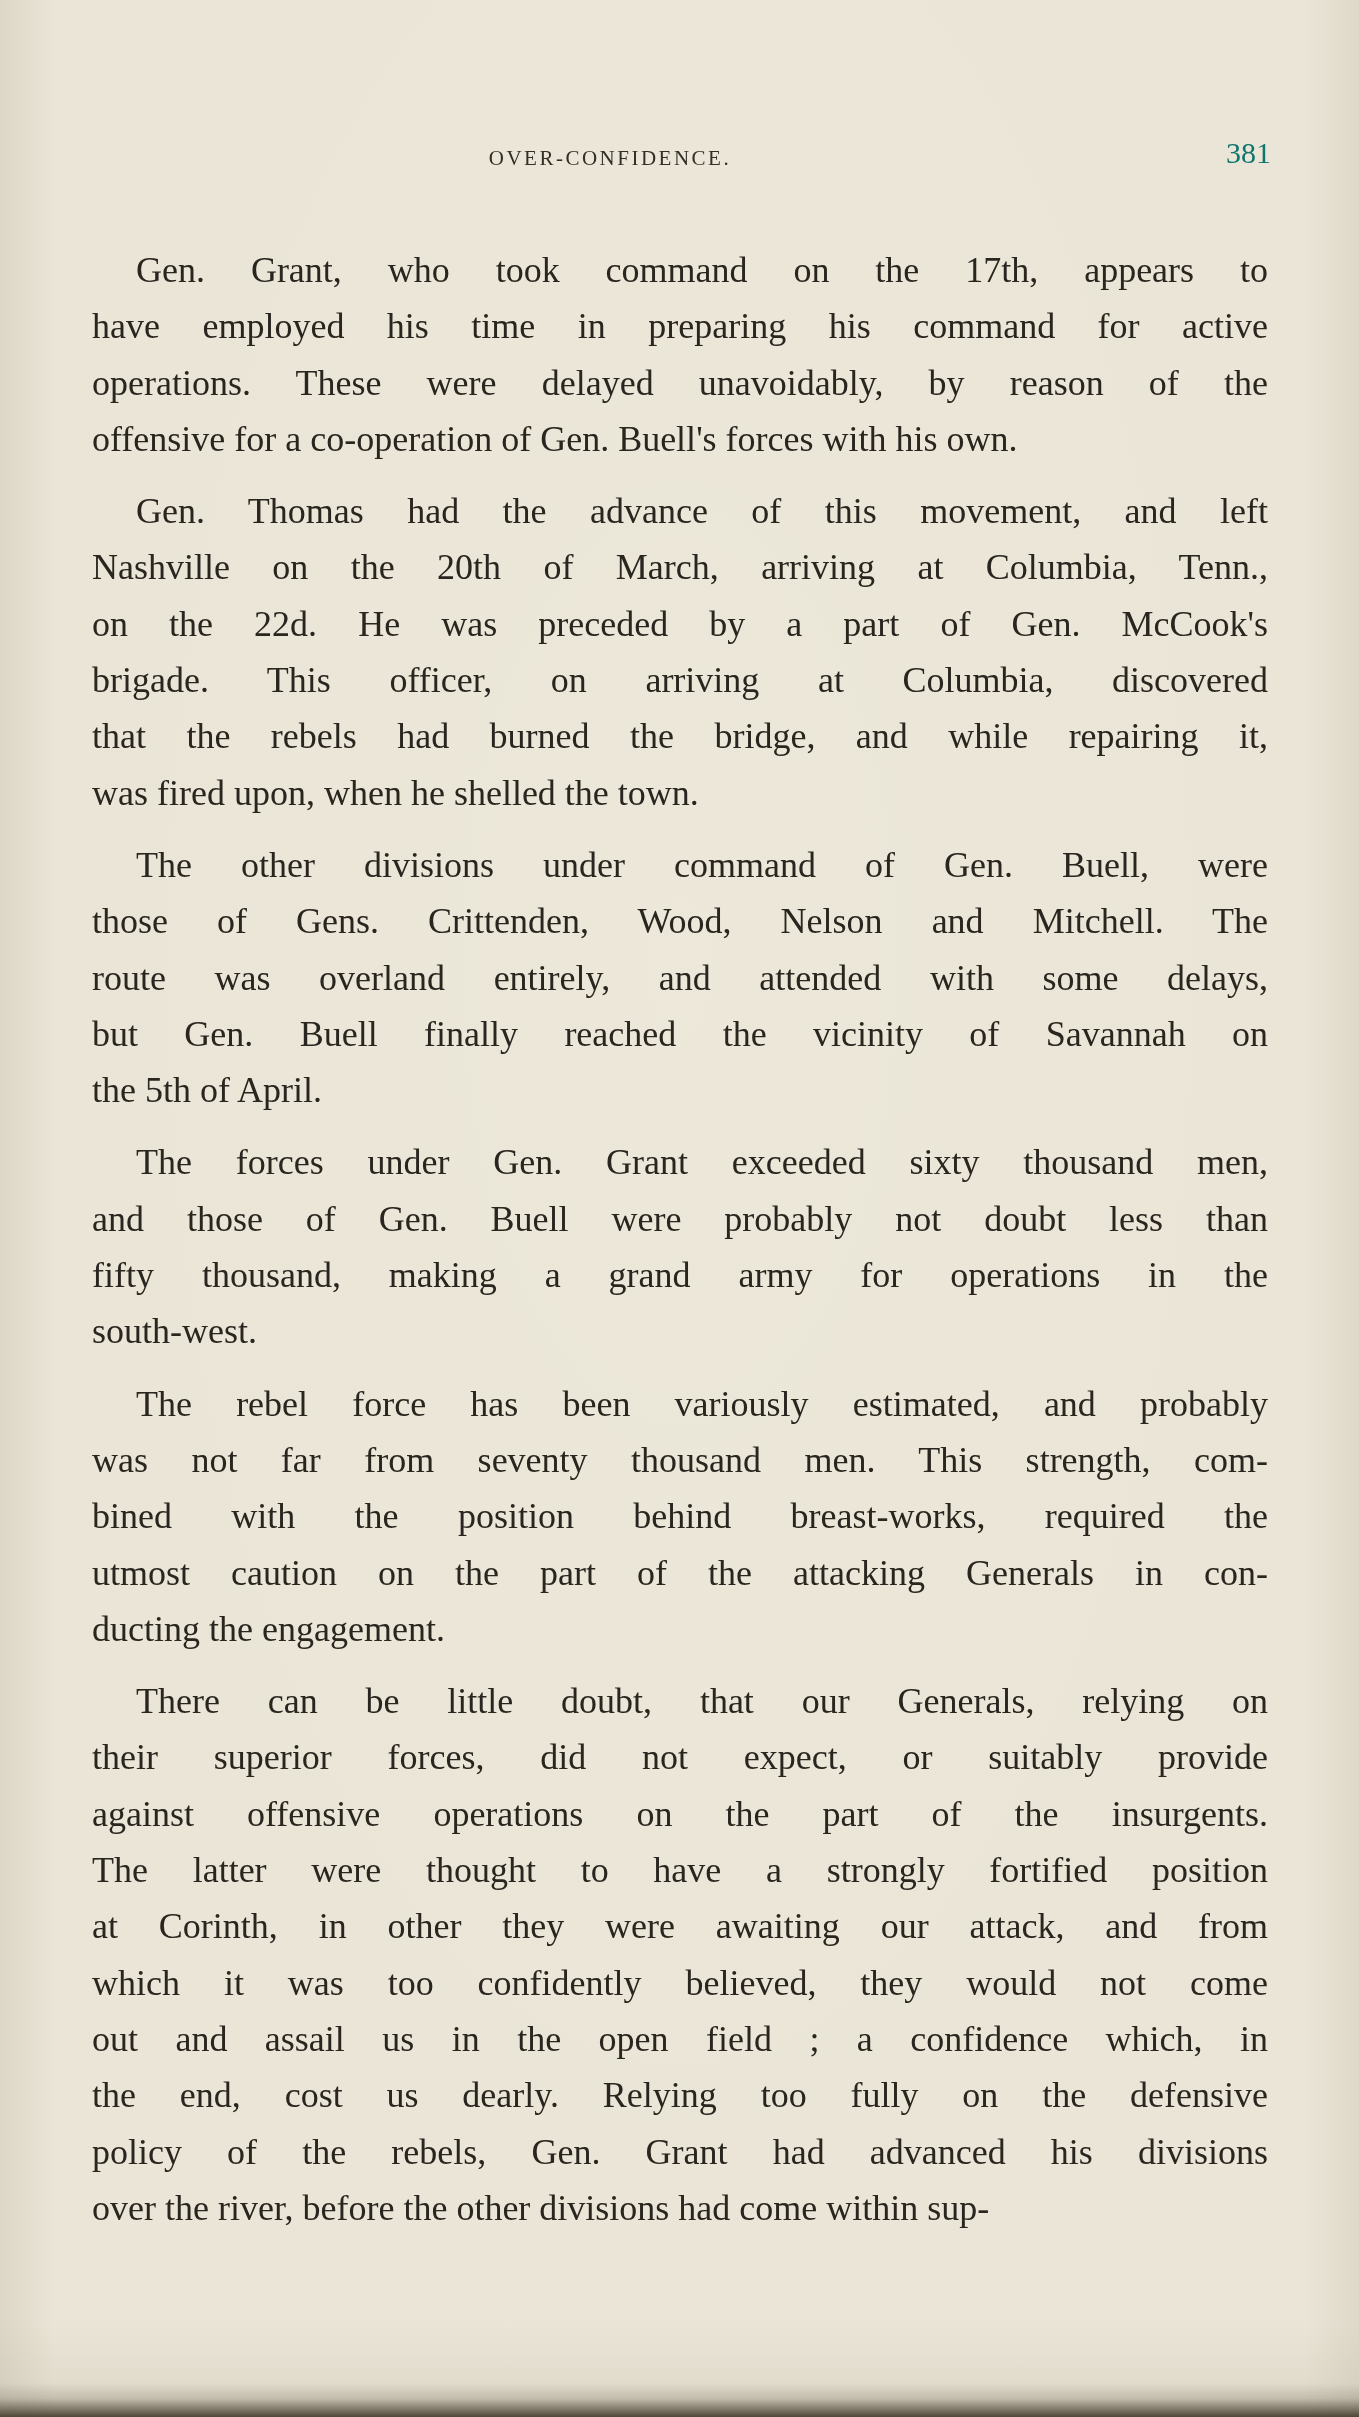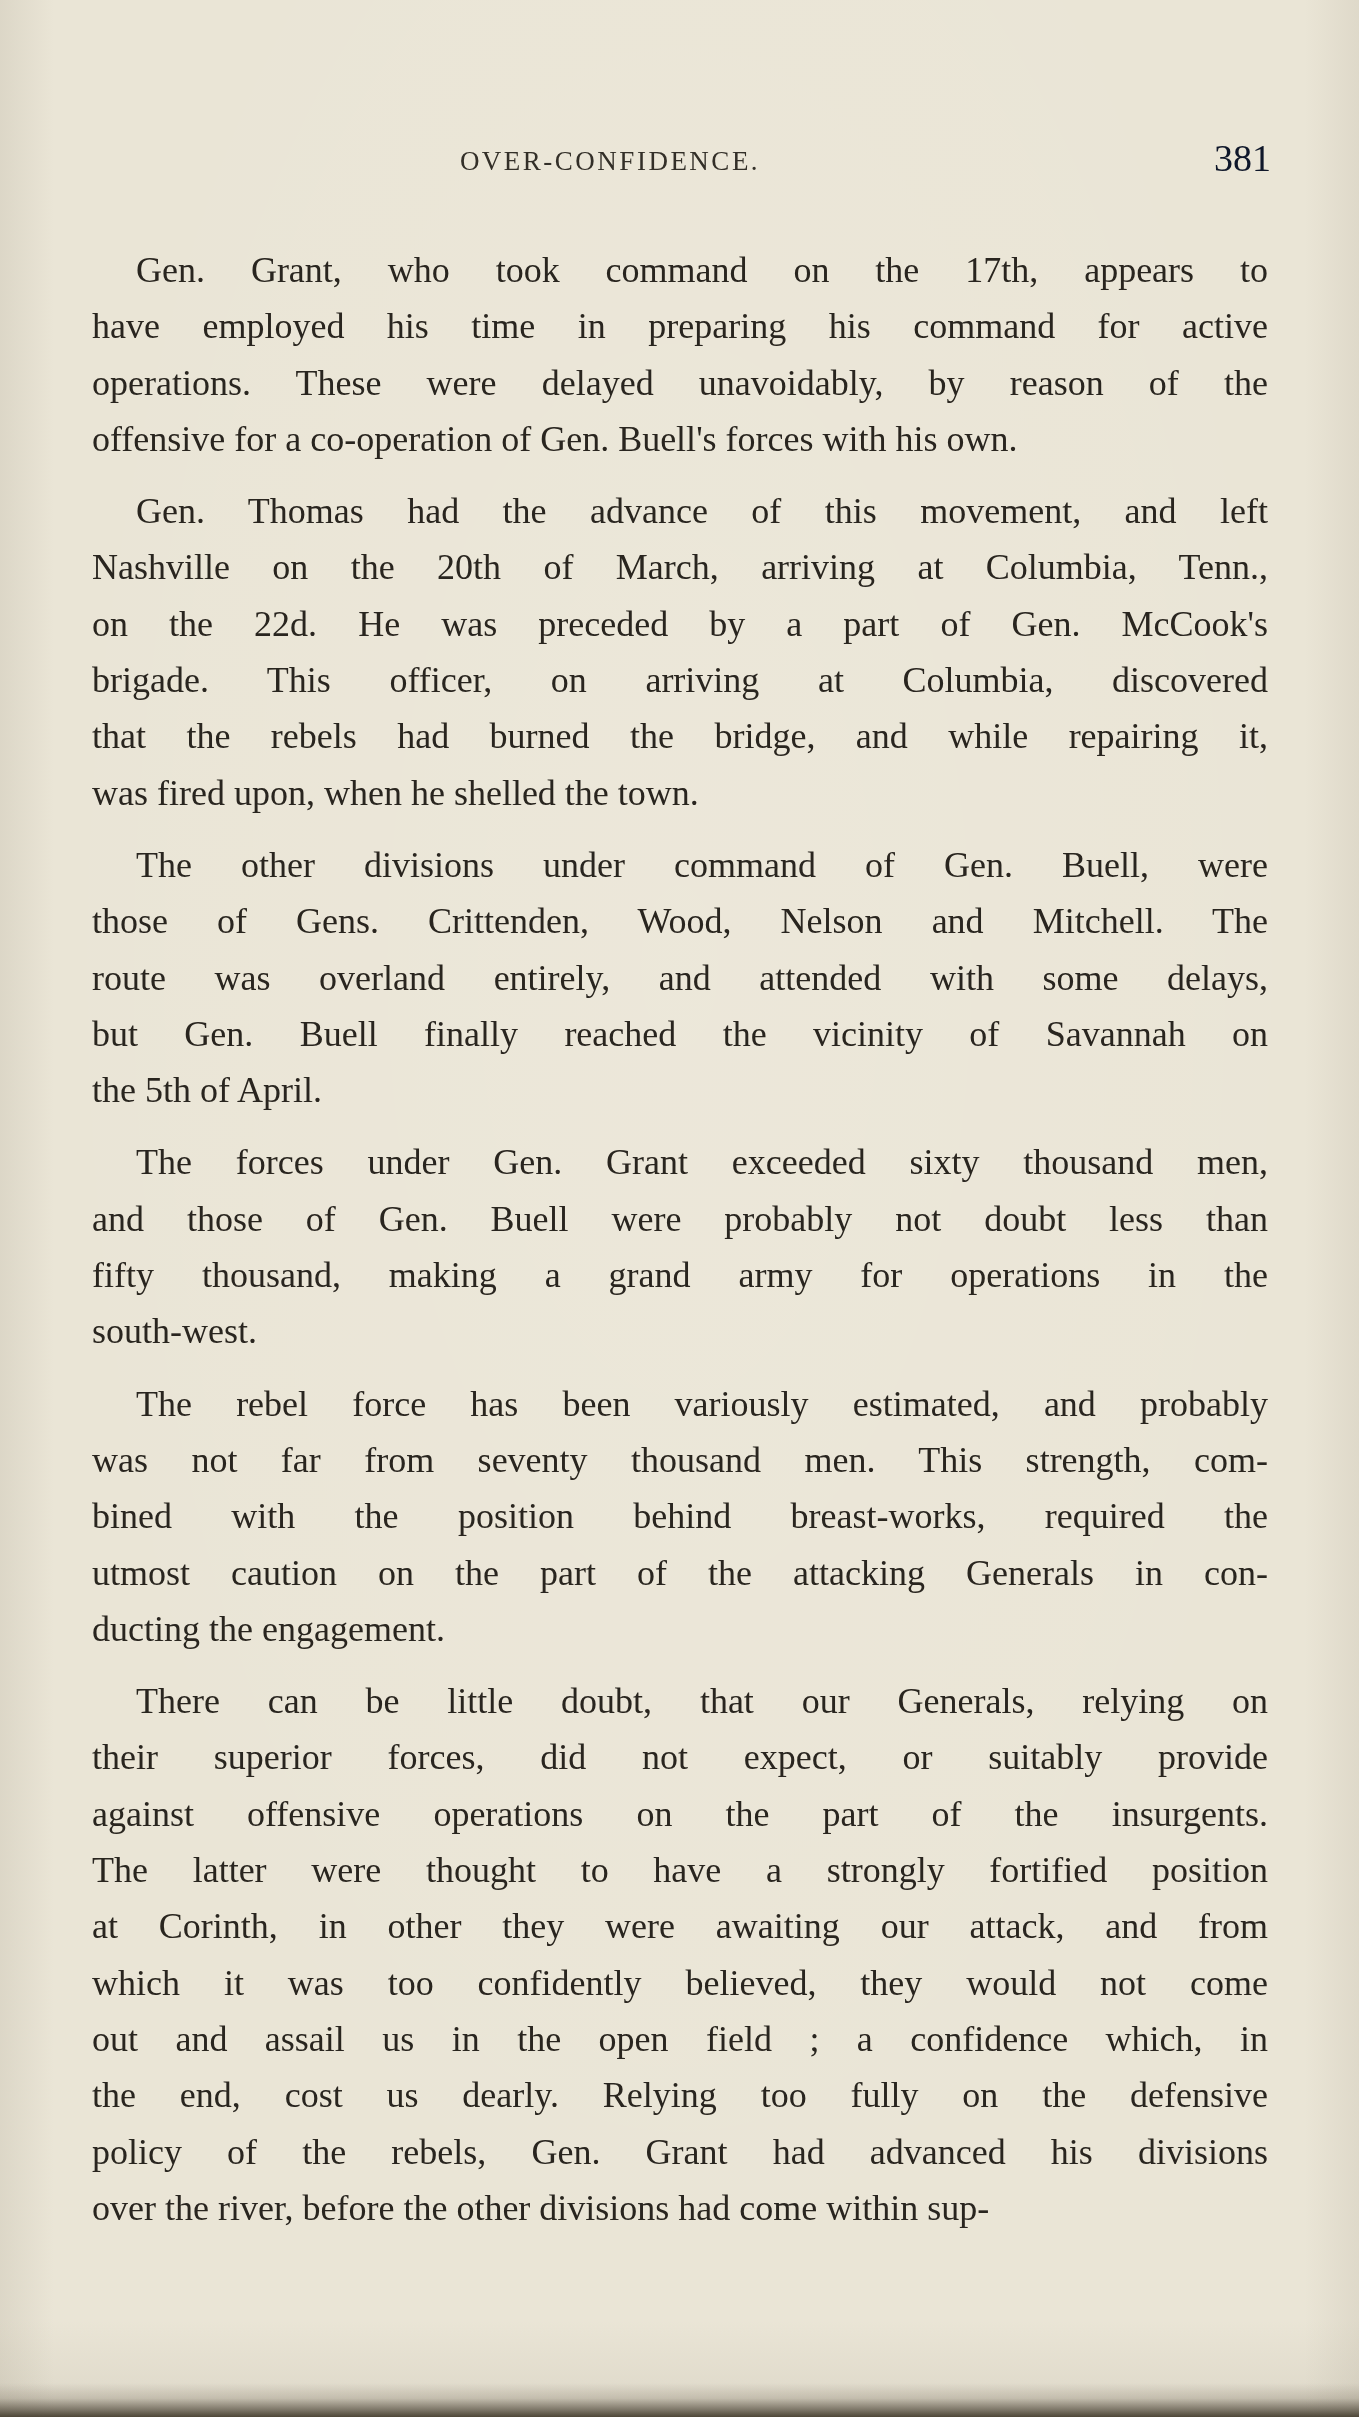--- a/index.html
+++ b/index.html
@@ -26,30 +26,30 @@
       linear-gradient(90deg, rgba(120,110,90,0.12), rgba(0,0,0,0) 4%, rgba(0,0,0,0) 96%, rgba(120,110,90,0.10)),
       linear-gradient(0deg, rgba(100,90,70,0.10), rgba(0,0,0,0) 4%),
       radial-gradient(ellipse at 50% 40%, rgba(255,255,250,0.10), rgba(0,0,0,0) 70%);
   }
   .running-title {
     position: absolute;
     top: 146px;
     left: 0;
     width: 1220px;
     text-align: center;
-    font-size: 27px;
+    font-size: 21px;
     letter-spacing: 2.5px;
     color: #332f28;
   }
   .page-number {
     position: absolute;
     top: 136px;
     right: 88px;
-    font-size: 38px;
-    color: #0f172a;
+    font-size: 30px;
+    color: #0f766e;
   }
   .text-block {
     position: absolute;
     top: 226px;
     left: 76px;
     width: 1208px;
   }
   .paragraph {
     margin: 16px;
   }

